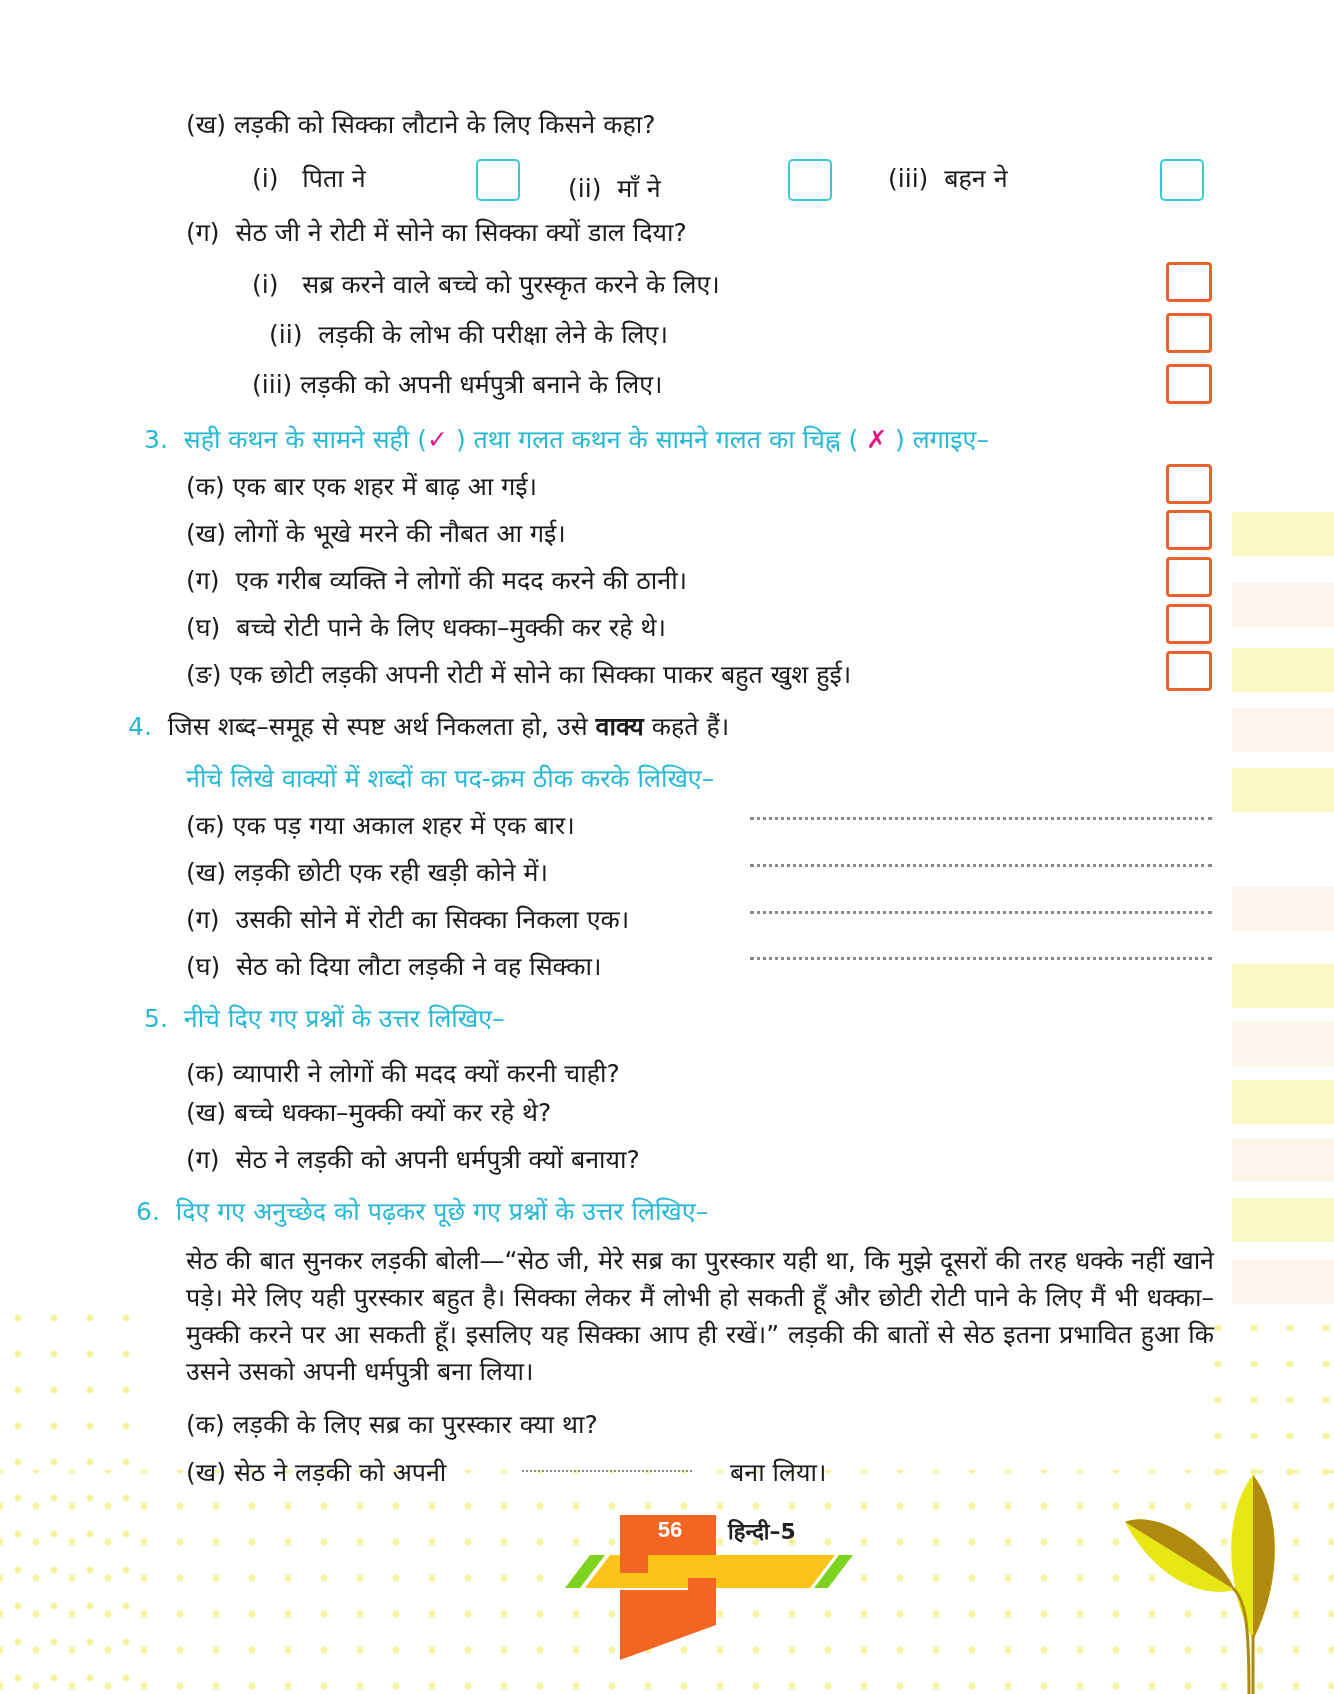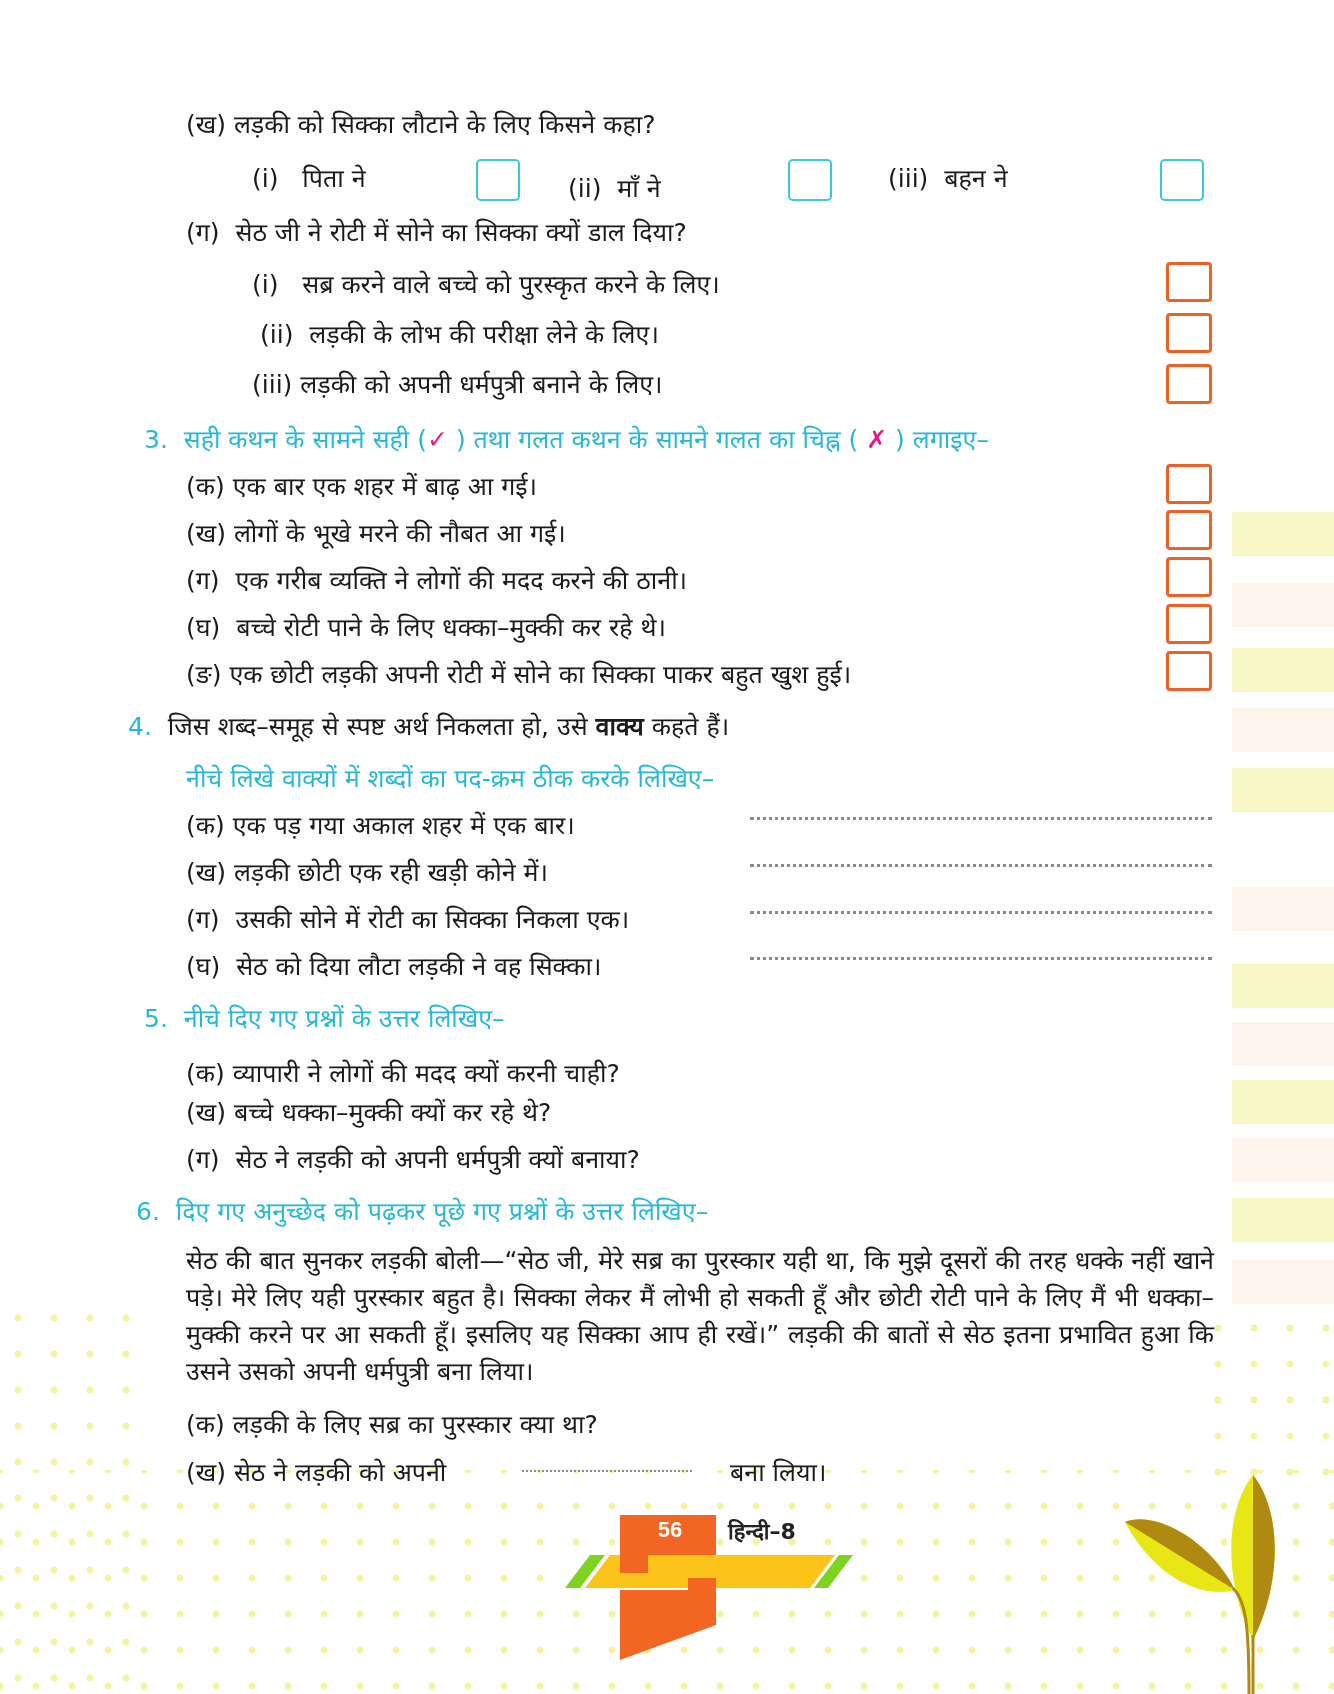--- a/index.html
+++ b/index.html
@@ -95,21 +95,21 @@
 
 <div class="q-line" style="left:186px;top:216px">
   <span>(ग)</span>&nbsp;
   <span>सेठ जी ने रोटी में सोने का सिक्का क्यों डाल दिया?</span>
 </div>
 <div class="q-line" style="left:252px;top:268px">
   <span>(i)</span>&nbsp;&nbsp;
   <span>सब्र करने वाले बच्चे को पुरस्कृत करने के लिए।</span>
 </div>
 <div class="box-orange" style="left:1166px;top:262px"></div>
-<div class="q-line" style="left:260px;top:318px">
+<div class="q-line" style="left:269px;top:318px">
   <span>(ii)</span>&nbsp;
   <span>लड़की के लोभ की परीक्षा लेने के लिए।</span>
 </div>
 <div class="box-orange" style="left:1166px;top:313px"></div>
 <div class="q-line" style="left:252px;top:368px">
   <span>(iii)</span>
   <span>लड़की को अपनी धर्मपुत्री बनाने के लिए।</span>
 </div>
 <div class="box-orange" style="left:1166px;top:364px"></div>
 
@@ -206,21 +206,21 @@
 <svg style="position:absolute;left:560px;top:1510px" width="300" height="180">
   <polygon points="5,78 30,45 45,45 20,78" fill="#7ed321"></polygon>
   <polygon points="25,78 50,45 275,45 250,78" fill="#fcc419"></polygon>
   <polygon points="254,78 279,45 293,45 268,78" fill="#7ed321"></polygon>
   <rect x="60" y="5" width="96" height="40" fill="#f26522"></rect>
   <rect x="60" y="45" width="28" height="18" fill="#f26522"></rect>
   <rect x="128" y="68" width="28" height="12" fill="#f26522"></rect>
   <polygon points="60,80 156,80 156,115 60,150" fill="#f26522"></polygon>
 </svg>
 <div class="footer-num">56</div>
-<div class="footer-title">हिन्दी–8</div>
+<div class="footer-title">हिन्दी–5</div>
 
 <svg style="position:absolute;left:1115px;top:1450px" width="219" height="244">
   <path d="M138,25 C110,60 108,130 138,190 C168,130 166,60 138,25 Z" fill="#e8e614"></path>
   <path d="M138,25 C166,60 168,130 138,190 Z" fill="#b08a10"></path>
   <path d="M10,72 C40,60 95,90 120,140 C80,150 35,120 10,72 Z" fill="#e8e614"></path>
   <path d="M10,72 C40,60 95,90 120,140 Z" fill="#b08a10"></path>
   <path d="M118,138 C130,150 134,170 134,244" stroke="#b08a10" stroke-width="3" fill="none"></path>
   <line x1="138" y1="185" x2="138" y2="244" stroke="#b08a10" stroke-width="3"></line>
 </svg>
 

